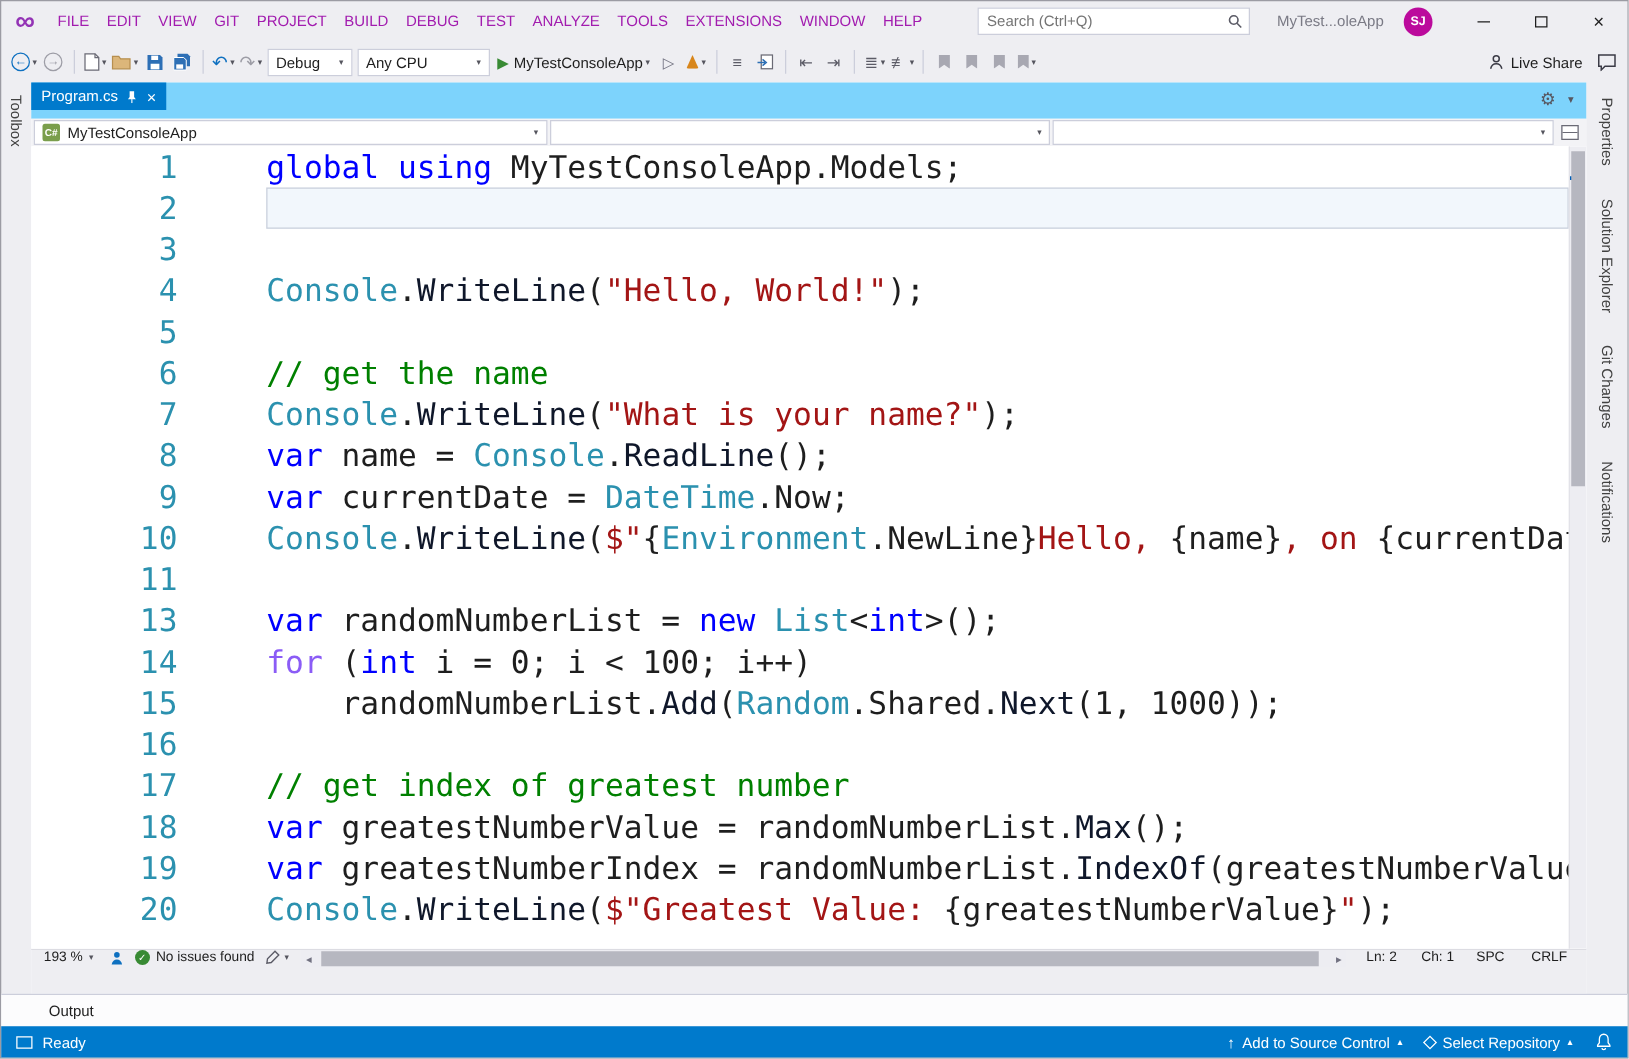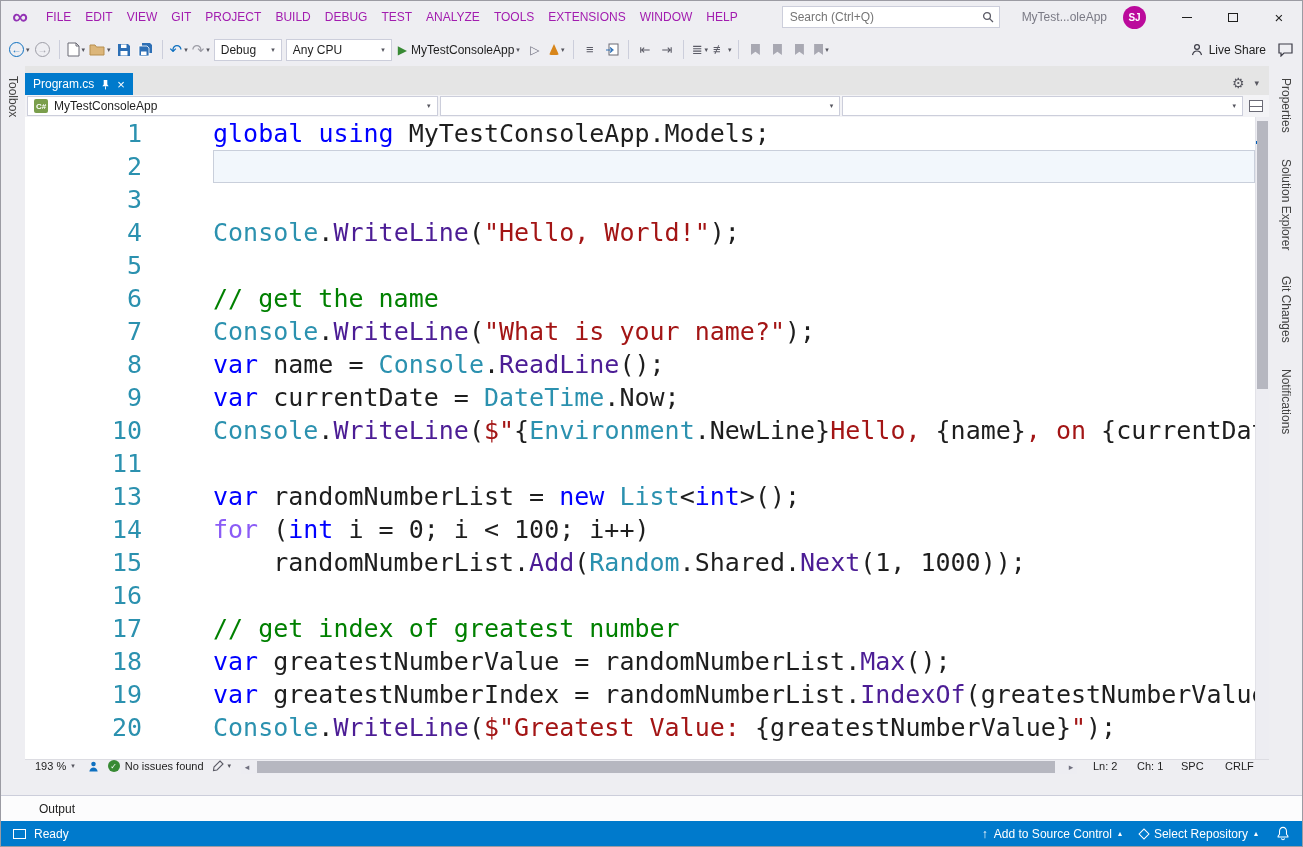--- a/index.html
+++ b/index.html
@@ -41,21 +41,21 @@
 
   
   .main-row { flex:1; display:flex; min-height:0; }
   .left-strip { width:24px; flex:none; display:flex; flex-direction:column; align-items:center; padding-top:10px; }
   .right-strip { width:33px; flex:none; display:flex; flex-direction:column; align-items:center; padding-top:12px; gap:26px; }
   .v-tab { writing-mode:vertical-rl; font-size:12px; color:#424242; white-space:nowrap; cursor:default; }
 
   .editor-col { flex:1; display:flex; flex-direction:column; min-width:0; background:#FFFFFF; }
 
   
-  .tab-row { height:29px; background:#e5e5e5; display:flex; align-items:flex-end; flex:none; }
+  .tab-row { height:29px; background:#7dd3fc; display:flex; flex:none; }
   .tab { height:22px; background:#007ACC; color:#fff; font-size:12px; display:flex; align-items:center; padding:0 8px; gap:7px; }
   .tab .tab-x { font-size:13px; line-height:1; }
   .tabwell-right { margin-left:auto; display:flex; align-items:center; gap:10px; padding:0 10px 4px 0; color:#575760; font-size:14px; }
 
   
   .nav-bar { height:22px; display:flex; flex:none; background:#F3F3F6; align-items:center; }
   .nav-combo { height:20px; background:#fff; border:1px solid #CCCEDB; display:flex; align-items:center; font-size:12px; color:#1E1E1E; padding:0 6px; margin:1px 0 1px 2px; }
   .nav-combo .caret { margin-left:auto; }
   .nav-combo.first { width:33%; }
   .nav-combo.rest { flex:1; }
@@ -65,21 +65,21 @@
   
   .code-area { flex:1; position:relative; overflow:hidden; font-family:"DejaVu Sans Mono","Liberation Mono",monospace; font-size:25px; background:#FFFFFF; }
   .code-lines { position:absolute; inset:0 14px 0 0; }
   .code-line { display:flex; height:33px; line-height:33px; }
   .line-num { width:117px; text-align:right; color:#2B91AF; flex:none; user-select:none; }
   .line-code { margin-left:71px; flex:1; white-space:pre; overflow:hidden; }
   .code-line.current .line-code { background:#F2F7FC; outline:1px solid #C9CFDB; outline-offset:-1px; }
   .tk-kw { color:#0000FF; }
   .tk-ct { color:#8b5cf6; }
   .tk-ty { color:#2B91AF; }
-  .tk-me { color:#4c1d95; }
+  .tk-me { color:#0f172a; }
   .tk-st { color:#A31515; }
   .tk-co { color:#008000; }
   .tk-cl { color:#008000; text-decoration:underline; }
   .tk-pl { color:#1E1E1E; }
 
   .v-scroll { position:absolute; top:0; right:0; bottom:0; width:14px; background:#EDEDF2; border-left:1px solid #E2E2E8; }
   .v-thumb { position:absolute; left:1px; right:1px; top:4px; height:268px; background:#B6B7C0; }
   .v-marker { position:absolute; left:0; width:6px; top:24px; height:3px; background:#005FB8; }
 
   

